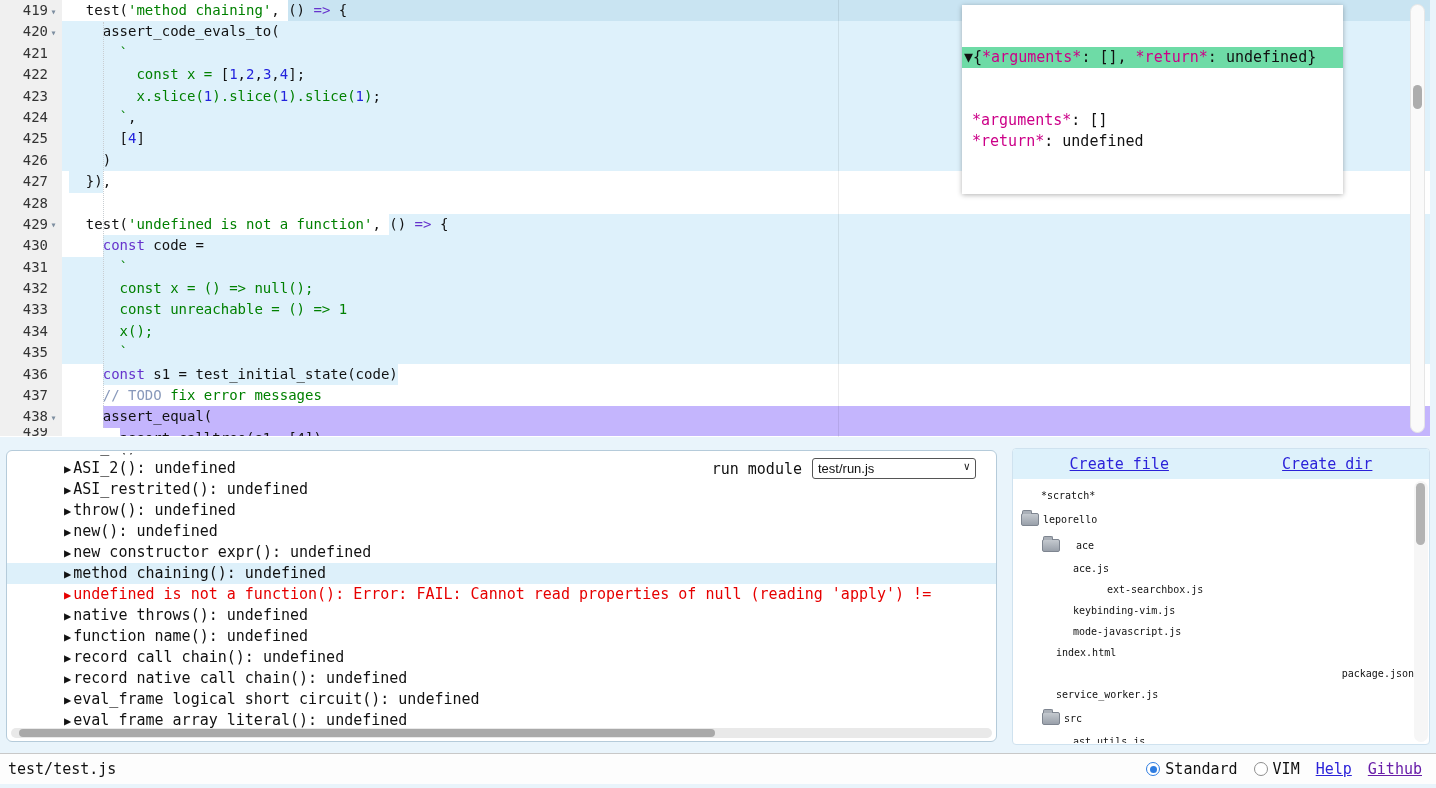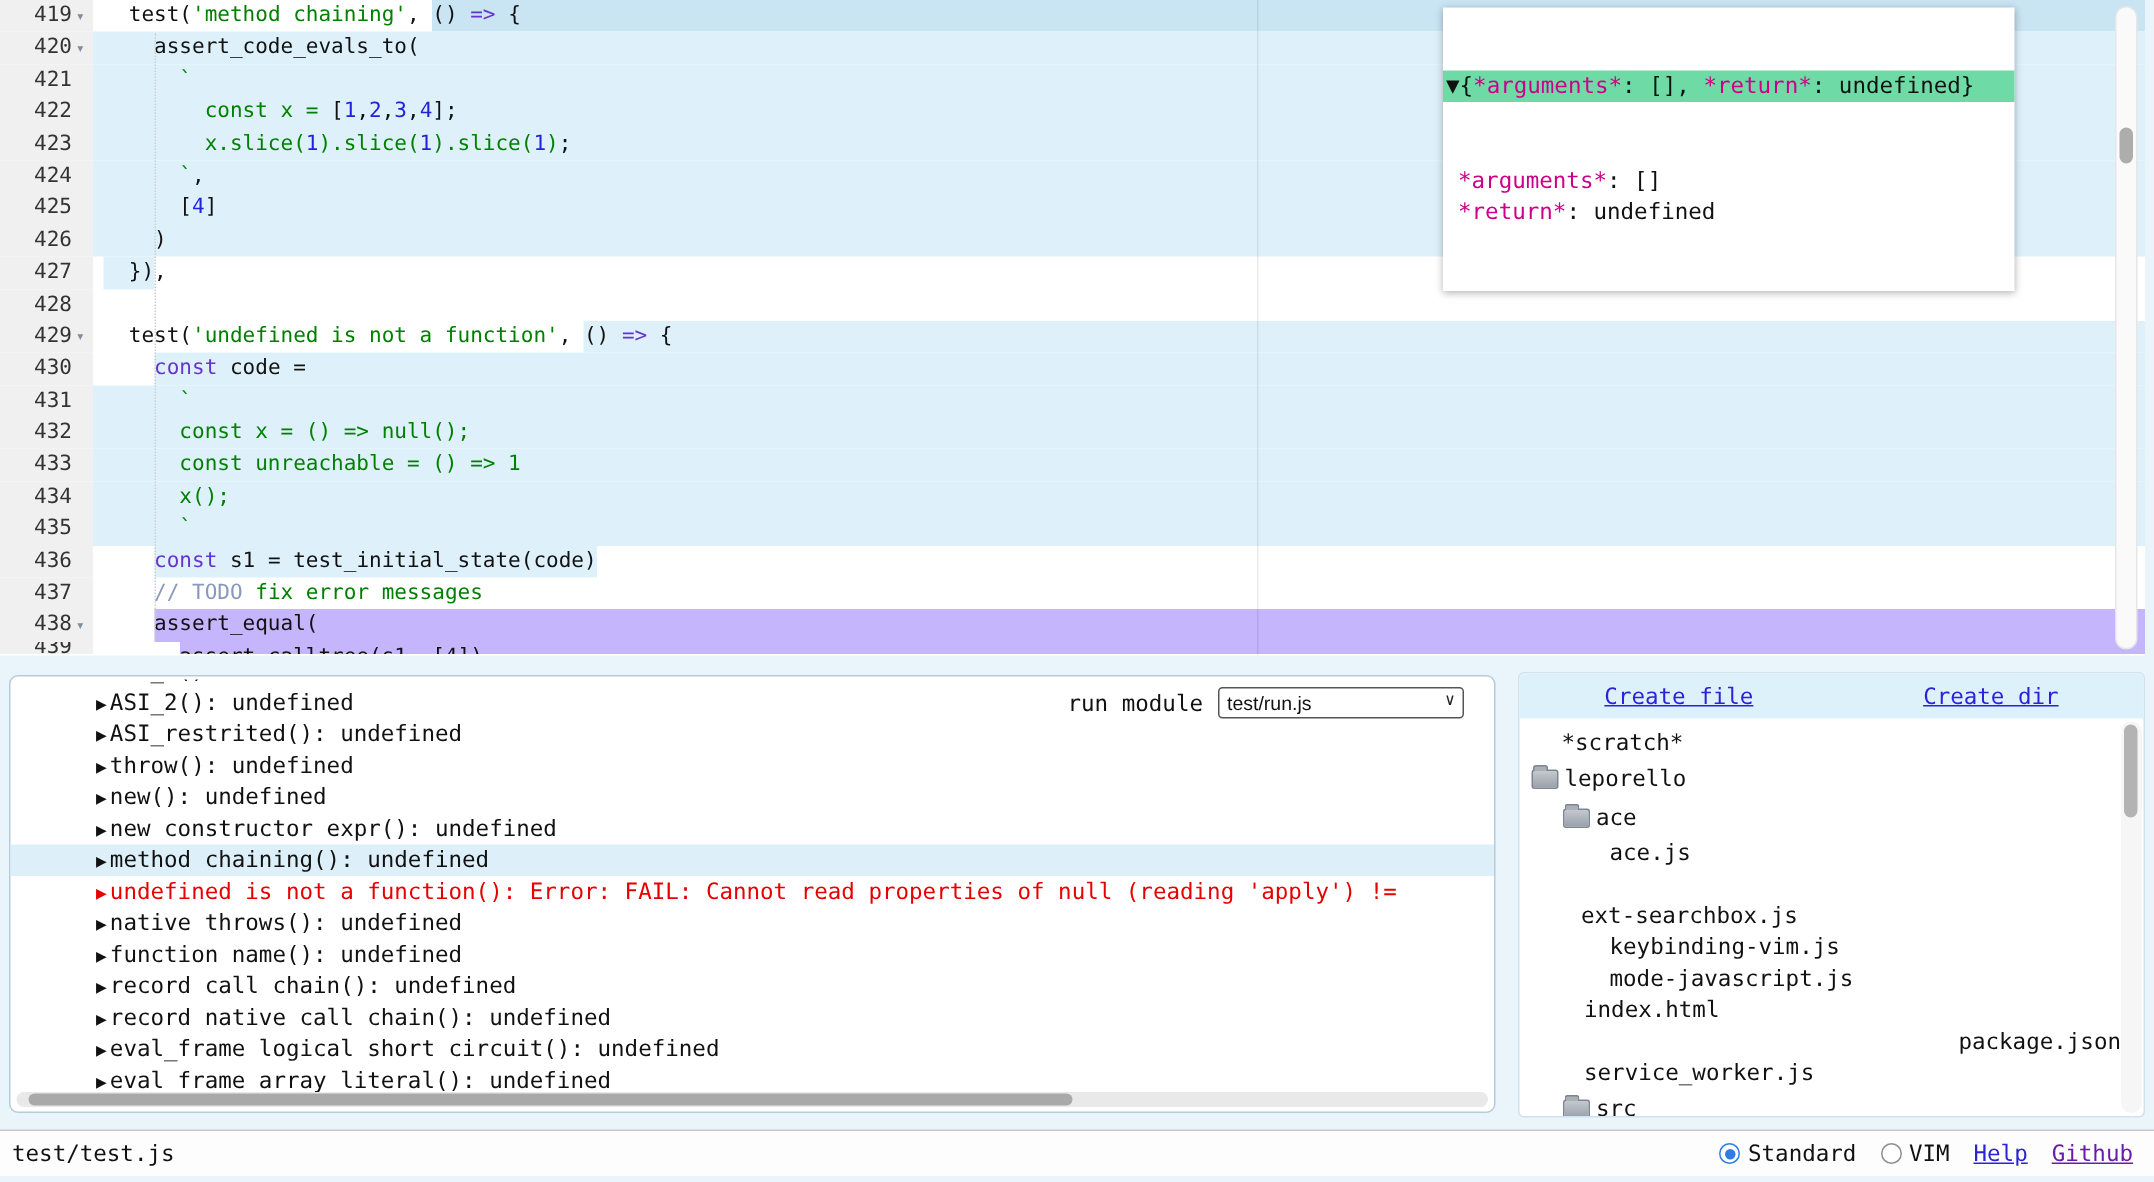--- a/index.html
+++ b/index.html
@@ -82,21 +82,21 @@
   .files-panel {
     position:absolute; left:1012px; top:448px; width:418px; height:297px;
     background:#ffffff; border:1px solid #cfe2ef; border-radius:4px; overflow:hidden;
   }
   .files-header {
     height:30px; background:#ddf1fb; display:flex; align-items:center;
     justify-content:space-around; font-size:15px;
   }
   .files-header a { color:#2b22d9; text-decoration:underline; cursor:pointer; }
   .tree { position:absolute; left:0; top:30px; right:15px; bottom:0; padding-top:6px; overflow:hidden; }
-  .tree-item { height:21px; line-height:21px; font-size:15px; white-space:pre; display:flex; align-items:center; overflow:hidden; }
+  .tree-item { height:21px; line-height:21px; font-size:10px; white-space:pre; display:flex; align-items:center; overflow:hidden; }
   .tree-item.folder { height:26px; }
   .tree-item.clip { height:12px; align-items:flex-start; }
   .folder-icon {
     position:relative; width:18px; height:13px; flex:none; margin-right:4px;
     background:linear-gradient(#c4c9cf,#99a0aa); border:1px solid #7e8590; border-radius:2px;
   }
   .folder-icon::before {
     content:""; position:absolute; left:0px; top:-4px; width:8px; height:3px;
     background:#aab0b8; border:1px solid #7e8590; border-bottom:none; border-radius:2px 2px 0 0;
   }
@@ -186,23 +186,23 @@
 </div>
 
 <div class="files-panel">
   <div class="files-header">
     <a>Create file</a>
     <a>Create dir</a>
   </div>
   <div class="tree">
       <div class="tree-item" style="padding-left: 28px;"><span>*scratch*</span></div>
       <div class="tree-item folder" style="padding-left: 8px;"><span class="folder-icon"></span><span>leporello</span></div>
-      <div class="tree-item folder" style="padding-left: 29px;"><span class="folder-icon"></span><span>ace</span></div>
+      <div class="tree-item folder" style="padding-left: 29px; gap: 12px;"><span class="folder-icon"></span><span>ace</span></div>
       <div class="tree-item" style="padding-left: 60px;"><span>ace.js</span></div>
-      <div class="tree-item" style="padding-left: 41px; margin-top: 21px;"><span>ext-searchbox.js</span></div>
+      <div class="tree-item" style="padding-left: 94px;"><span>ext-searchbox.js</span></div>
       <div class="tree-item" style="padding-left: 60px;"><span>keybinding-vim.js</span></div>
       <div class="tree-item" style="padding-left: 60px;"><span>mode-javascript.js</span></div>
       <div class="tree-item" style="padding-left: 43px;"><span>index.html</span></div>
       <div class="tree-item" style="padding-left: 43px; justify-content: flex-end;"><span>package.json</span></div>
       <div class="tree-item" style="padding-left: 43px;"><span>service_worker.js</span></div>
       <div class="tree-item folder" style="padding-left: 29px;"><span class="folder-icon"></span><span>src</span></div>
       <div class="tree-item clip" style="padding-left: 60px;"><span>ast_utils.js</span></div>
     </div>
   <div class="tree-scrollbar">
     <div class="thumb"></div>

